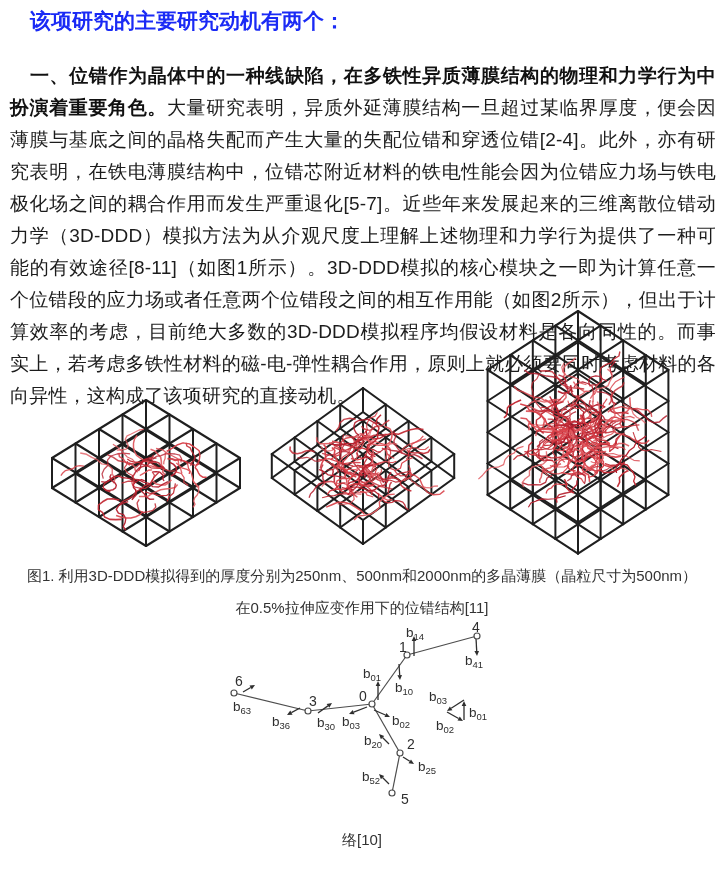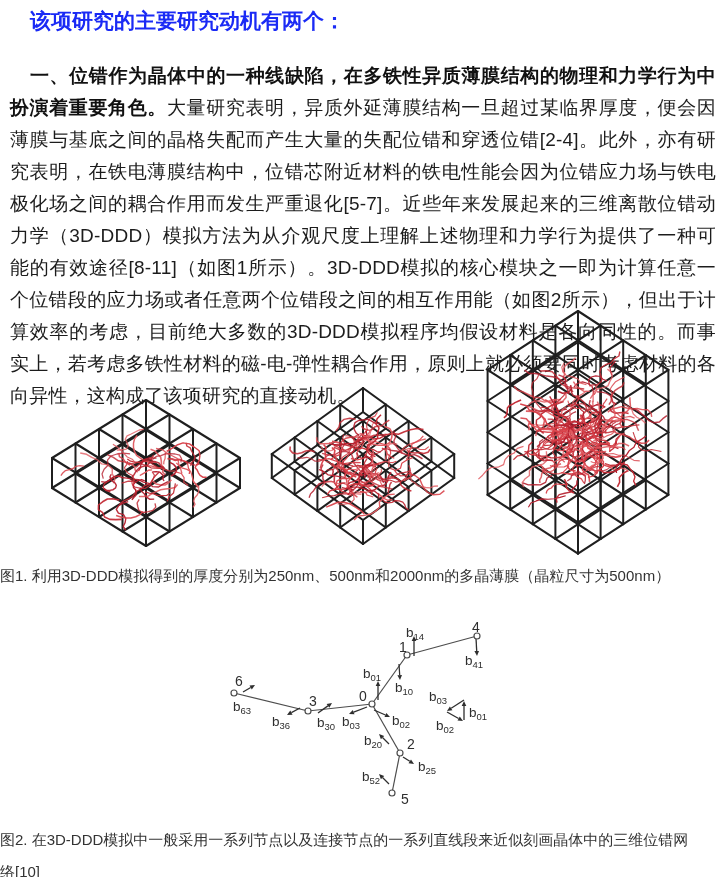--- a/index.html
+++ b/index.html
@@ -5,21 +5,21 @@
   html,body{margin:0;padding:0;background:#ffffff;}
   .page{position:relative;width:724px;height:877px;background:#ffffff;overflow:hidden;
         font-family:"Liberation Sans","DejaVu Sans",sans-serif;}
   .heading{position:absolute;left:10px;top:8px;width:706px;
            font-size:21px;font-weight:700;line-height:26px;margin-left:20px;}
   .para{position:absolute;left:10px;top:41px;width:706px;
         font-size:19px;line-height:32px;color:#1c1c1c;text-align:justify;
         text-indent:20px;letter-spacing:0.2px;}
   .para b{font-weight:700;color:#111;}
   .fig1{position:absolute;left:0;top:300px;width:724px;height:262px;}
-  .caption{position:absolute;left:0;width:724px;
+  .caption{position:absolute;left:0;width:724px;text-align:center;
            font-size:15px;line-height:32px;color:#333333;}
   .cap1{top:560px;}
   .cap2{top:824px;}
   .fig2{position:absolute;left:210px;top:618px;width:300px;height:200px;}
   svg{display:block;}
 </style>
 </head>
 <body>
 
 <div class="page">
@@ -494,20 +494,21 @@
         <path d="M562.0 139.1 L556.4 139.5 L551.2 140.9 L546.2 142.7 L543.1 146.2" fill="none" stroke="#d84048" stroke-width="1.27" stroke-opacity="0.87" stroke-linejoin="round"></path>
         <path d="M566.9 105.4 L570.4 106.2 L573.7 104.9 L575.7 102.5 L577.9 100.2 L578.9 97.6 L577.0 95.2" fill="none" stroke="#c22b35" stroke-width="1.41" stroke-opacity="0.93" stroke-linejoin="round"></path>
         <path d="M566.2 129.4 L561.5 127.3 L556.1 127.2 L551.1 128.9 L545.8 128.0 L540.6 129.4 L536.4 132.0 L535.8 136.1" fill="none" stroke="#d84048" stroke-width="1.23" stroke-opacity="0.94" stroke-linejoin="round"></path>
         <path d="M580.1 114.6 L582.1 119.3 L585.8 123.3 L590.5 126.7 L592.4 131.4 L594.2 136.1 L598.4 139.8 L604.9 140.5 L609.8 143.7" fill="none" stroke="#d84048" stroke-width="1.52" stroke-opacity="0.96" stroke-linejoin="round"></path>
         <path d="M616.5 173.0 L616.0 168.0 L619.1 163.6 L621.7 158.9 L626.2 155.3 L629.1 150.8 L633.9 147.3 L636.1 142.6 L641.2 139.4 L646.0 135.9" fill="none" stroke="#b51f2e" stroke-width="1.29" stroke-opacity="0.98" stroke-linejoin="round"></path>
       </svg>
   </div>
 
   <div class="caption cap1">
     <div>图1. 利用3D-DDD模拟得到的厚度分别为250nm、500nm和2000nm的多晶薄膜（晶粒尺寸为500nm）</div>
+    <div>在0.5%拉伸应变作用下的位错结构[11]</div>
   </div>
 
   <div class="fig2">
     <svg width="300" height="200" viewBox="0 0 300 200">
         <line x1="162" y1="86" x2="197" y2="37" stroke="#4d4d4d" stroke-width="1.2"></line>
         <line x1="197" y1="37" x2="267" y2="18" stroke="#4d4d4d" stroke-width="1.2"></line>
         <line x1="162" y1="86" x2="190" y2="135" stroke="#4d4d4d" stroke-width="1.2"></line>
         <line x1="190" y1="135" x2="182" y2="175" stroke="#4d4d4d" stroke-width="1.2"></line>
         <line x1="162" y1="86" x2="98" y2="93" stroke="#4d4d4d" stroke-width="1.2"></line>
         <line x1="98" y1="93" x2="24" y2="75" stroke="#4d4d4d" stroke-width="1.2"></line>
@@ -567,17 +568,16 @@
         <circle cx="267" cy="18" r="3" fill="#ffffff" stroke="#4d4d4d" stroke-width="1.2"></circle>
         <text x="262" y="14" font-size="14" fill="#2e2e2e" font-family="Liberation Sans, sans-serif">4</text>
         <circle cx="182" cy="175" r="3" fill="#ffffff" stroke="#4d4d4d" stroke-width="1.2"></circle>
         <text x="191" y="186" font-size="14" fill="#2e2e2e" font-family="Liberation Sans, sans-serif">5</text>
         <circle cx="24" cy="75" r="3" fill="#ffffff" stroke="#4d4d4d" stroke-width="1.2"></circle>
         <text x="25" y="68" font-size="14" fill="#2e2e2e" font-family="Liberation Sans, sans-serif">6</text>
       </svg>
   </div>
 
   <div class="caption cap2">
-    <div>图2. 在3D-DDD模拟中一般采用一系列节点以及连接节点的一系列直线段来近似刻画晶体中的三维位错网</div>
     <div>络[10]</div>
   </div>
 
 </div>
 
 </body></html>

